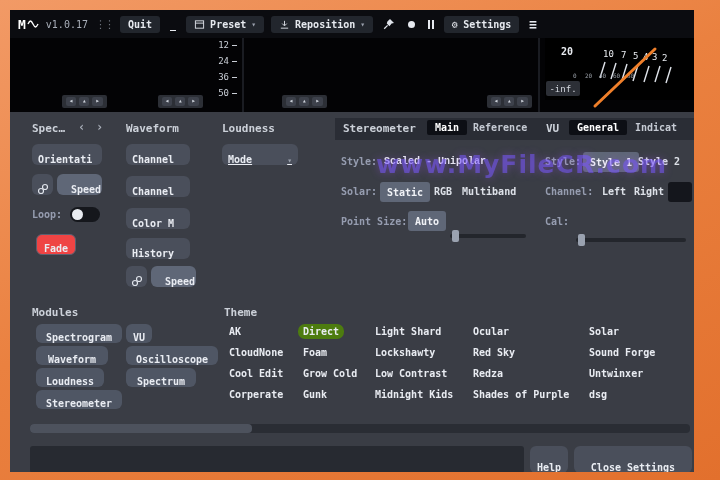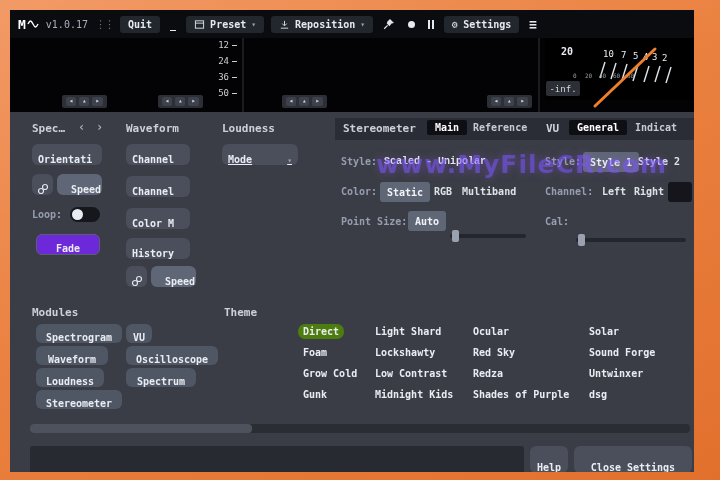--- a/index.html
+++ b/index.html
@@ -44,21 +44,21 @@
   .sq{width:21px;padding:0;}
   .pill{background:#5f6777;padding-left:19px;}
   .dim{color:#969db0;font-size:10px;font-weight:bold;white-space:nowrap;}
   .val{color:#e9ecf2;font-size:10px;font-weight:bold;white-space:nowrap;font-family:Liberation Mono, monospace;}
   .opt{color:#dde1e8;font-size:10px;font-weight:bold;white-space:nowrap;}
   .selpill{background:#5f6777;border-radius:3px;height:20px;display:flex;align-items:center;padding:0 7px;
            color:#f0f2f6;font-size:10px;font-weight:bold;}
   .darkbox{background:#14161c;border-radius:3px;}
   .toggle{width:30px;height:15px;border-radius:8px;background:#15171c;position:relative;}
   .knob{position:absolute;left:2px;top:2px;width:11px;height:11px;border-radius:50%;background:#e8ebf0;}
-  .fade-btn{background:#6d28d9;border:1px solid #5a6070;width:64px;}
+  .fade-btn{background:#ef4444;border:1px solid #5a6070;width:40px;}
   .tabband{background:#2a2d35;height:22px;display:flex;align-items:center;}
   .tab{font-size:10px;font-weight:bold;color:#c6cbd4;padding:2px 8px;border-radius:2px;white-space:nowrap;}
   .tab.active{background:#0d0f15;color:#fff;}
   .slider{height:4px;background:#23262c;border-radius:2px;position:relative;}
   .thumb{position:absolute;top:-4px;left:2px;width:7px;height:12px;background:#9aa2b0;border-radius:2px;}
   .mod-btn{background:#4f5664;}
   .theme-col{display:flex;flex-direction:column;gap:6px;}
   .theme-item{font-size:10px;font-weight:bold;color:#e9ecf2;padding:2px 5px;white-space:nowrap;align-self:flex-start;}
   .theme-item.selected{background:#4d7c0f;border-radius:7px;}
   .scroll-track{background:#2a2d34;border-radius:4px;height:9px;}
@@ -247,21 +247,21 @@
       <span class="abs sec-title" style="left:8px;top:4px;">Stereometer</span>
       <span class="abs tab active" style="left:92px;top:2px;">Main</span>
       <span class="abs tab" style="left:130px;top:2px;">Reference</span>
       <span class="abs sec-title" style="left:211px;top:4px;">VU</span>
       <span class="abs tab active" style="left:234px;top:2px;">General</span>
       <span class="abs tab" style="left:292px;top:2px;">Indicat</span>
     </div>
 
     <span class="abs dim" style="left:331px;top:44px;">Style:</span>
     <span class="abs val" style="left:374px;top:44px;">Scaled - Unipolar</span>
-    <span class="abs dim" style="left:331px;top:74px;">Color:</span>
+    <span class="abs dim" style="left:331px;top:74px;">Solar:</span>
     <span class="abs selpill" style="left:370px;top:70px;">Static</span>
     <span class="abs opt" style="left:424px;top:74px;">RGB</span>
     <span class="abs opt" style="left:452px;top:74px;">Multiband</span>
     <span class="abs dim" style="left:331px;top:104px;">Point Size:</span>
     <span class="abs selpill" style="left:398px;top:99px;">Auto</span>
     <div class="abs slider" style="left:440px;top:107px;width:76px;">
         <span class="thumb"></span>
       </div>
 
     <span class="abs dim" style="left:535px;top:44px;">Style:</span>
@@ -279,20 +279,26 @@
     <span class="abs sec-title" style="left:22px;top:194px;">Modules</span>
     <div class="abs btn mod-btn" style="left:26px;top:212px;width:86px;height:19px;">Spectrogram</div>
     <div class="abs btn mod-btn" style="left:116px;top:212px;width:26px;height:19px;">VU</div>
     <div class="abs btn mod-btn" style="left:26px;top:234px;width:72px;height:19px;">Waveform</div>
     <div class="abs btn mod-btn" style="left:116px;top:234px;width:92px;height:19px;">Oscilloscope</div>
     <div class="abs btn mod-btn" style="left:26px;top:256px;width:68px;height:19px;">Loudness</div>
     <div class="abs btn mod-btn" style="left:116px;top:256px;width:70px;height:19px;">Spectrum</div>
     <div class="abs btn mod-btn" style="left:26px;top:278px;width:86px;height:19px;">Stereometer</div>
 
     <span class="abs sec-title" style="left:214px;top:194px;">Theme</span>
+    <div class="abs theme-col" style="left:214px;top:212px;">
+      <span class="theme-item">AK</span>
+      <span class="theme-item">CloudNone</span>
+      <span class="theme-item">Cool Edit</span>
+      <span class="theme-item">Corperate</span>
+    </div>
     <div class="abs theme-col" style="left:288px;top:212px;">
       <span class="theme-item selected">Direct</span>
       <span class="theme-item">Foam</span>
       <span class="theme-item">Grow Cold</span>
       <span class="theme-item">Gunk</span>
     </div>
     <div class="abs theme-col" style="left:360px;top:212px;">
       <span class="theme-item">Light Shard</span>
       <span class="theme-item">Lockshawty</span>
       <span class="theme-item">Low Contrast</span>

